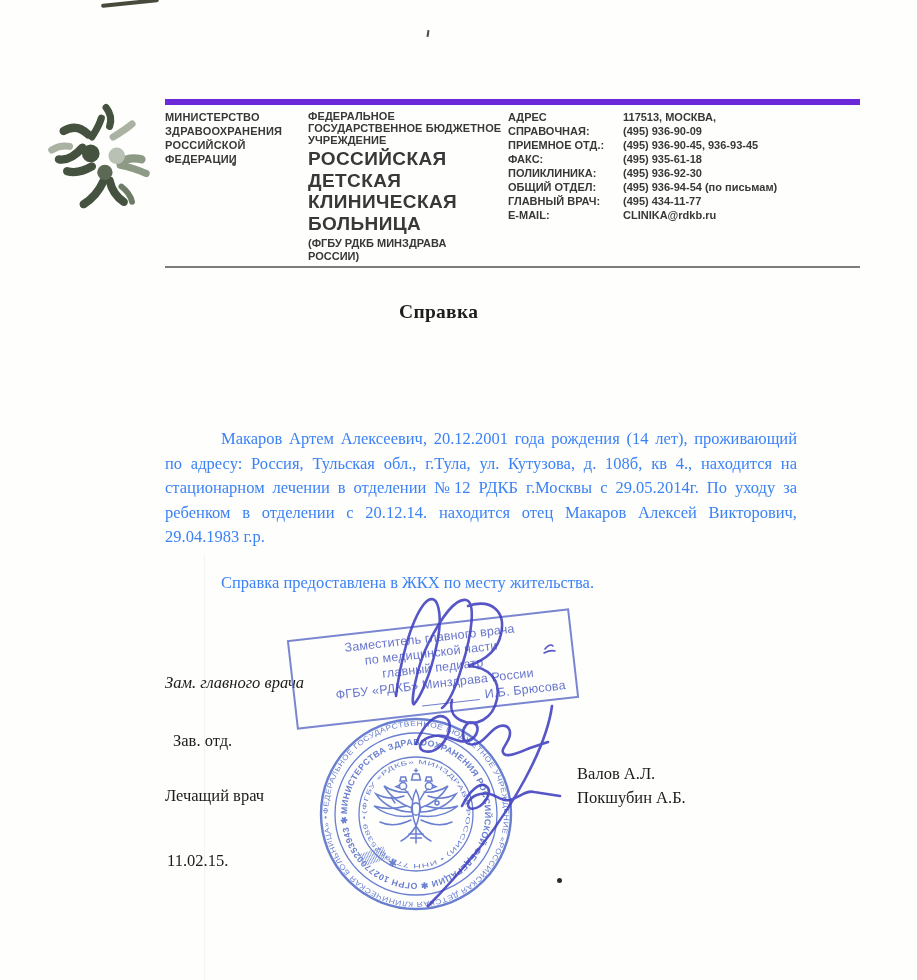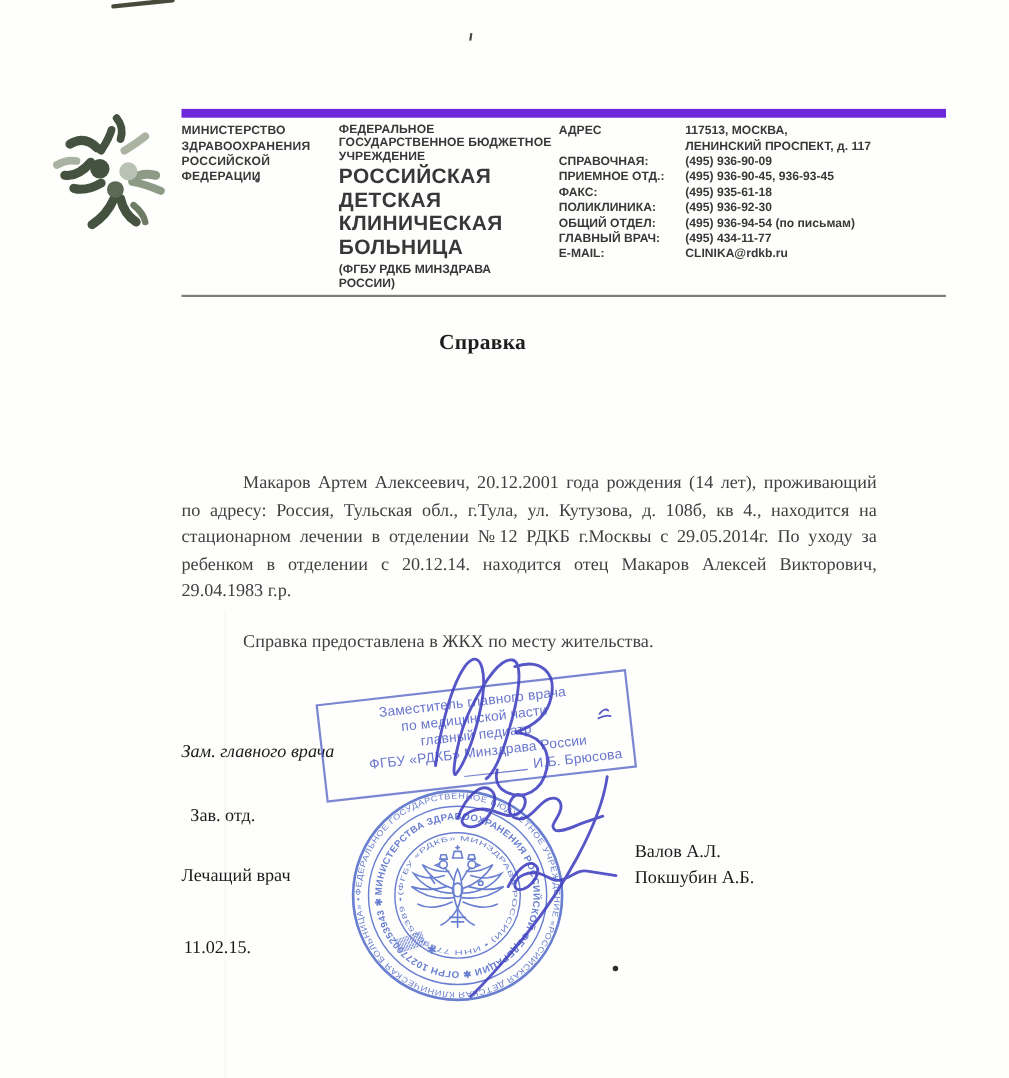--- a/index.html
+++ b/index.html
@@ -11,21 +11,21 @@
   .scan-stroke{position:absolute;left:101px;top:1px;width:58px;height:4px;background:#474b3c;
     border-radius:2px;transform:rotate(-6deg);}
   .scan-tick{position:absolute;left:427px;top:30px;width:2px;height:7px;background:#4a4a4a;transform:rotate(8deg);}
   .scan-dot1{position:absolute;left:232px;top:162px;width:4px;height:4px;border-radius:50%;background:#4e4e4e;}
   .scan-dot2{position:absolute;left:557px;top:878px;width:5px;height:5px;border-radius:50%;background:#2b2b2b;}
   .scan-crease{position:absolute;left:204px;top:555px;width:1px;height:425px;background:rgba(80,80,80,.06);}
 
   
   .letterhead{
     position:absolute;left:165px;top:99px;width:695px;
-    border-top:8px solid #6d28d9;border-bottom:2px solid #7d7d7d;
+    border-top:6px solid #6d28d9;border-bottom:2px solid #7d7d7d;
     padding:5px 0 4px 0;display:flex;color:#383838;
   }
   .lh-col-ministry{width:143px;font-size:11px;font-weight:700;line-height:14px;letter-spacing:.2px;}
   .lh-col-org{width:200px;}
   .org-type{font-size:11px;font-weight:700;line-height:12px;letter-spacing:.1px;margin-bottom:2px;}
   .org-name{font-size:19px;font-weight:700;line-height:21.5px;letter-spacing:.4px;}
   .org-abbr{font-size:11px;font-weight:700;line-height:12.5px;margin-top:3px;width:180px;}
   .lh-col-contacts{flex:1;}
   .contact-row{display:flex;font-size:11px;font-weight:700;line-height:14px;}
   .contact-row .c-label{width:115px;flex:none;}
@@ -34,21 +34,21 @@
   
   .logo{position:absolute;left:40px;top:98px;width:118px;height:118px;}
 
   
   .doc-title{
     position:absolute;left:399px;top:301px;
     font-family:"Liberation Serif",serif;font-size:19.5px;font-weight:700;color:#1d1d1d;letter-spacing:.3px;
   }
   .doc-body{
     position:absolute;left:165px;top:427px;width:632px;
-    font-family:"Liberation Serif",serif;font-size:16.5px;line-height:24.5px;color:#404040;
+    font-family:"Liberation Serif",serif;font-size:16.5px;line-height:24.5px;color:#3b82f6;
     text-align:justify;
   }
   .doc-body p{margin:0;text-indent:56px;}
   .doc-body p + p{margin-top:21px;}
 
   
   .sig-label,.sig-name,.doc-date{
     position:absolute;font-family:"Liberation Serif",serif;font-size:16.5px;color:#1b1b1b;white-space:nowrap;
   }
   .sig-label-1{left:165px;top:673px;font-style:italic;}
@@ -121,24 +121,20 @@
       <div class="org-name">РОССИЙСКАЯ</div>
       <div class="org-name">ДЕТСКАЯ</div>
       <div class="org-name">КЛИНИЧЕСКАЯ</div>
       <div class="org-name">БОЛЬНИЦА</div>
       <div class="org-abbr">(ФГБУ РДКБ МИНЗДРАВА РОССИИ)</div>
     </div>
     <div class="lh-col-contacts">
       <div class="contact-row">
         <span class="c-label">АДРЕС</span>
         <span class="c-value">117513, МОСКВА,</span>
-      </div>
-      <div class="contact-row">
-        <span class="c-label"></span>
-        <span class="c-value">ЛЕНИНСКИЙ ПРОСПЕКТ, д. 117</span>
       </div>
       <div class="contact-row">
         <span class="c-label">СПРАВОЧНАЯ:</span>
         <span class="c-value">(495) 936-90-09</span>
       </div>
       <div class="contact-row">
         <span class="c-label">ПРИЕМНОЕ ОТД.:</span>
         <span class="c-value">(495) 936-90-45, 936-93-45</span>
       </div>
       <div class="contact-row">

